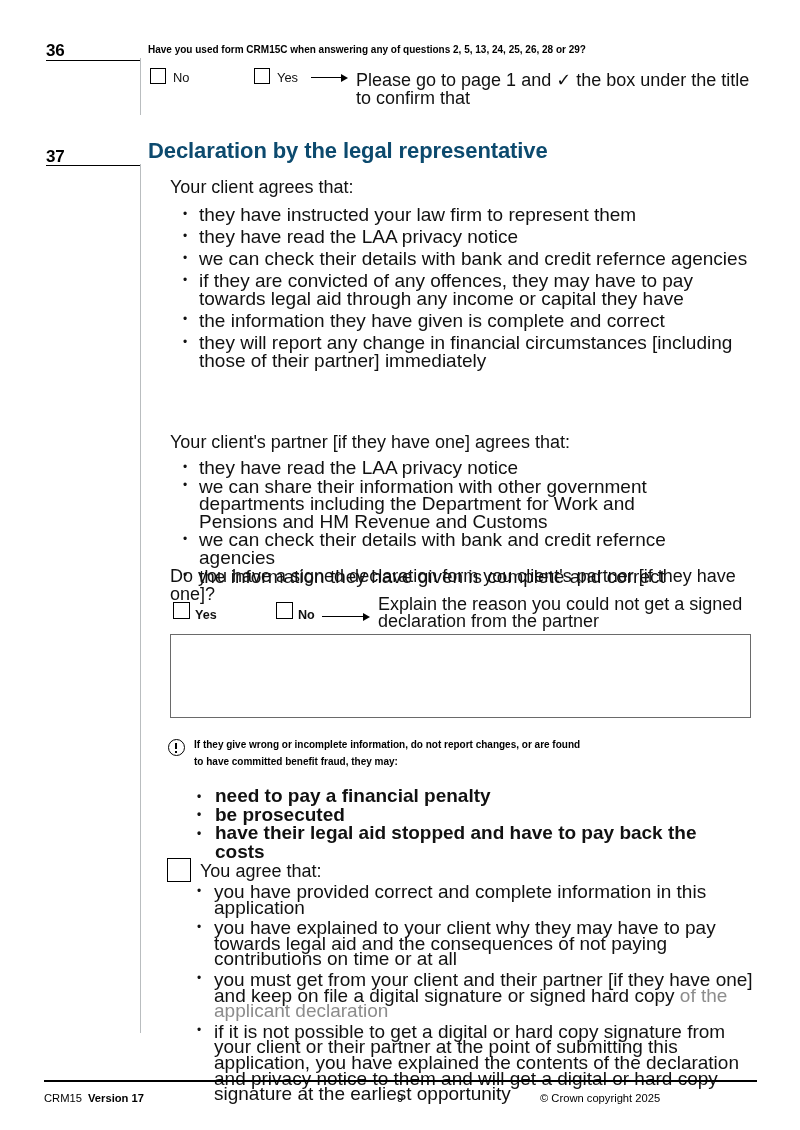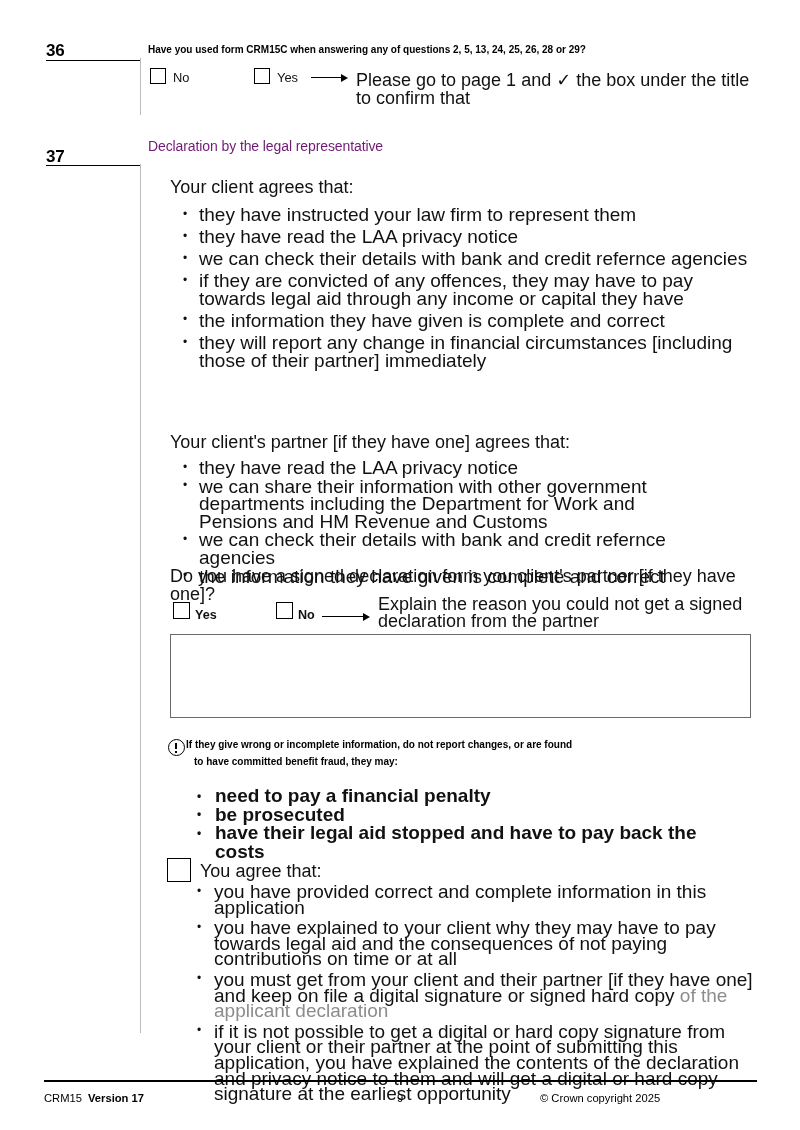--- a/index.html
+++ b/index.html
@@ -40,23 +40,23 @@
 
   
   .body-text {
     position: absolute;
     font-size: 18px;
     line-height: 17.5px;
     color: #111;
   }
   .heading {
     position: absolute;
-    font-size: 14px;
-    font-weight: normal;
-    color: #701a75;
+    font-size: 22px;
+    font-weight: bold;
+    color: #0c4a6e;
     letter-spacing: -0.1px;
   }
   .bold { font-weight: bold; }
   .q-title {
     position: absolute;
     font-size: 10px;
     font-weight: bold;
     line-height: 17px;
     color: #000;
   }
@@ -242,21 +242,21 @@
     <div class="shaft" style="width:41px;"></div>
     <div class="head" style="left:41px;"></div>
   </div>
 
   <div class="body-text" style="left:378px; top:596px; width:380px;">Explain the reason you could not get a signed</div>
   <div class="body-text" style="left:378px; top:613px; width:380px;">declaration from the partner</div>
 
   <div class="answerbox" style="left:170px; top:634px; width:581px; height:84px;"></div>
 
   <div class="warn-icon" style="left:168px; top:739px;"></div>
-  <div class="q-title" style="left:186px; top:736px; width:560px;">If they give wrong or incomplete information, do not report changes, or are found</div>
+  <div class="q-title" style="left:194px; top:736px; width:560px;">If they give wrong or incomplete information, do not report changes, or are found</div>
   <div class="q-title" style="left:194px; top:753px; width:560px;">to have committed benefit fraud, they may:</div>
 
   <ul class="bullets boldlist" style="left:192px; top:787px; width:540px;">
     <li>need to pay a financial penalty</li>
     <li>be prosecuted</li>
     <li>have their legal aid stopped and have to pay back the costs</li>
   </ul>
 
   <div class="cbox big" style="left:167px; top:858px;"></div>
   <div class="body-text" style="left:200px; top:863px; width:300px;">You agree that:</div>

